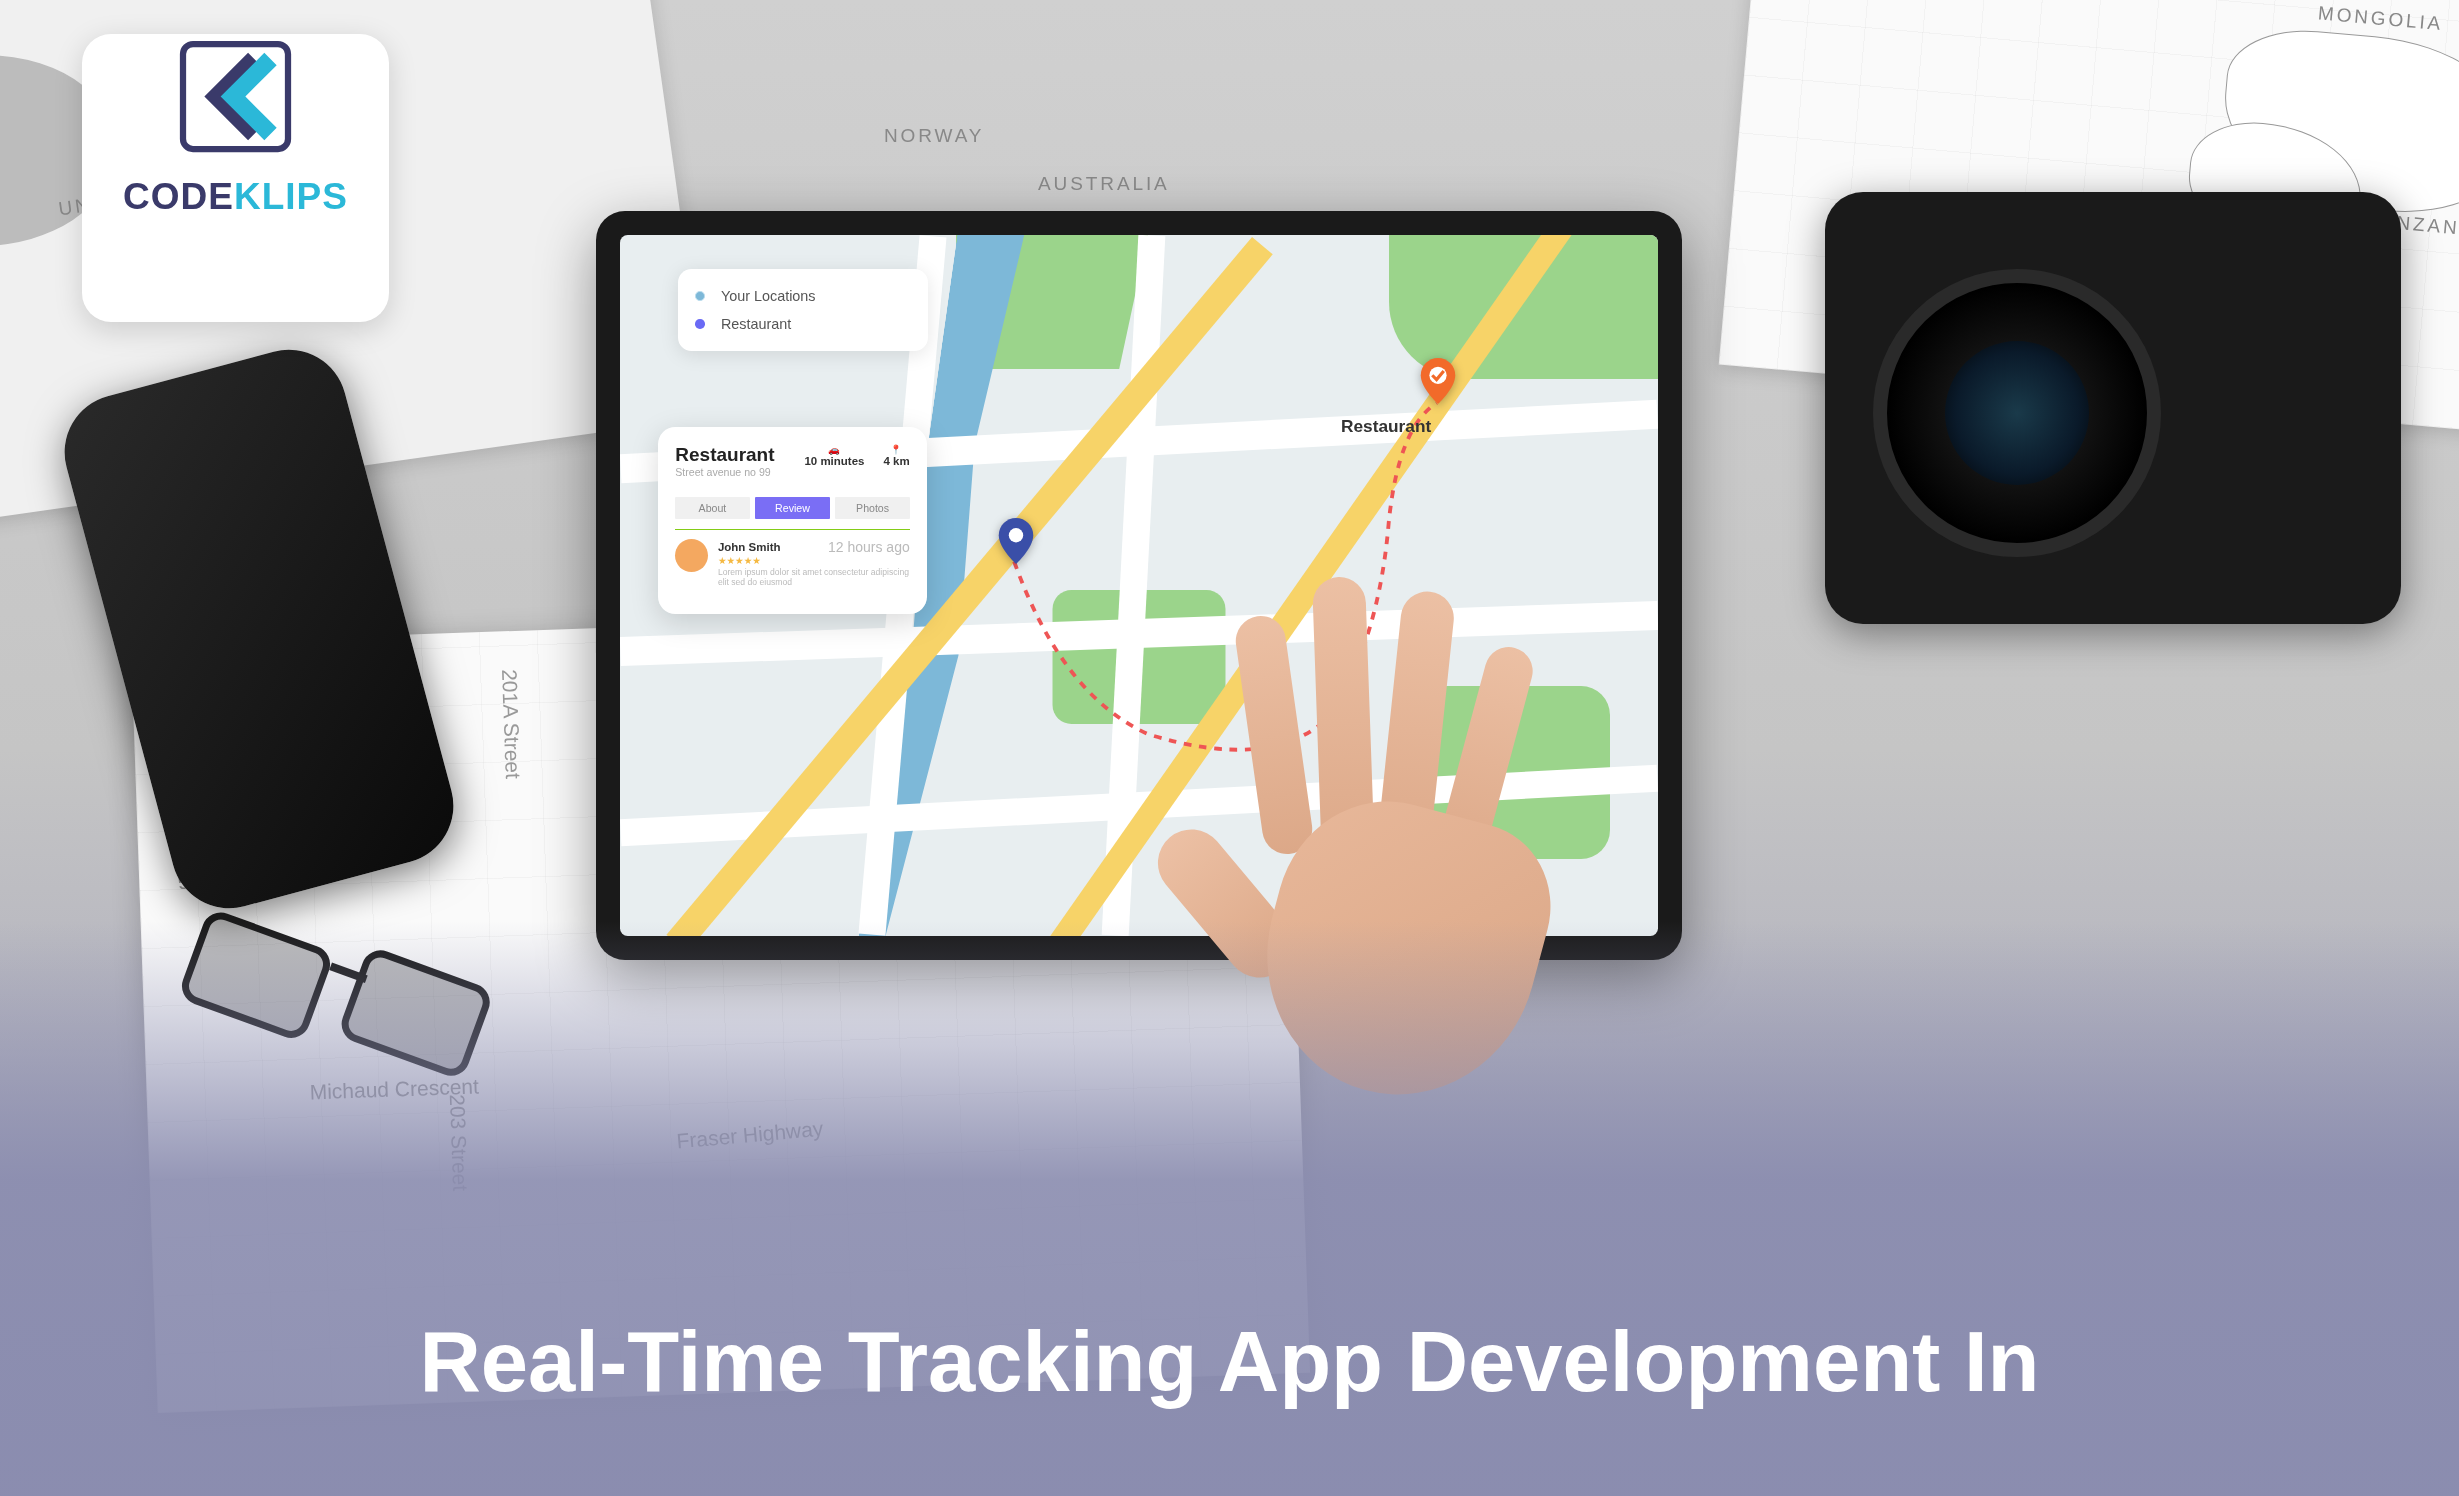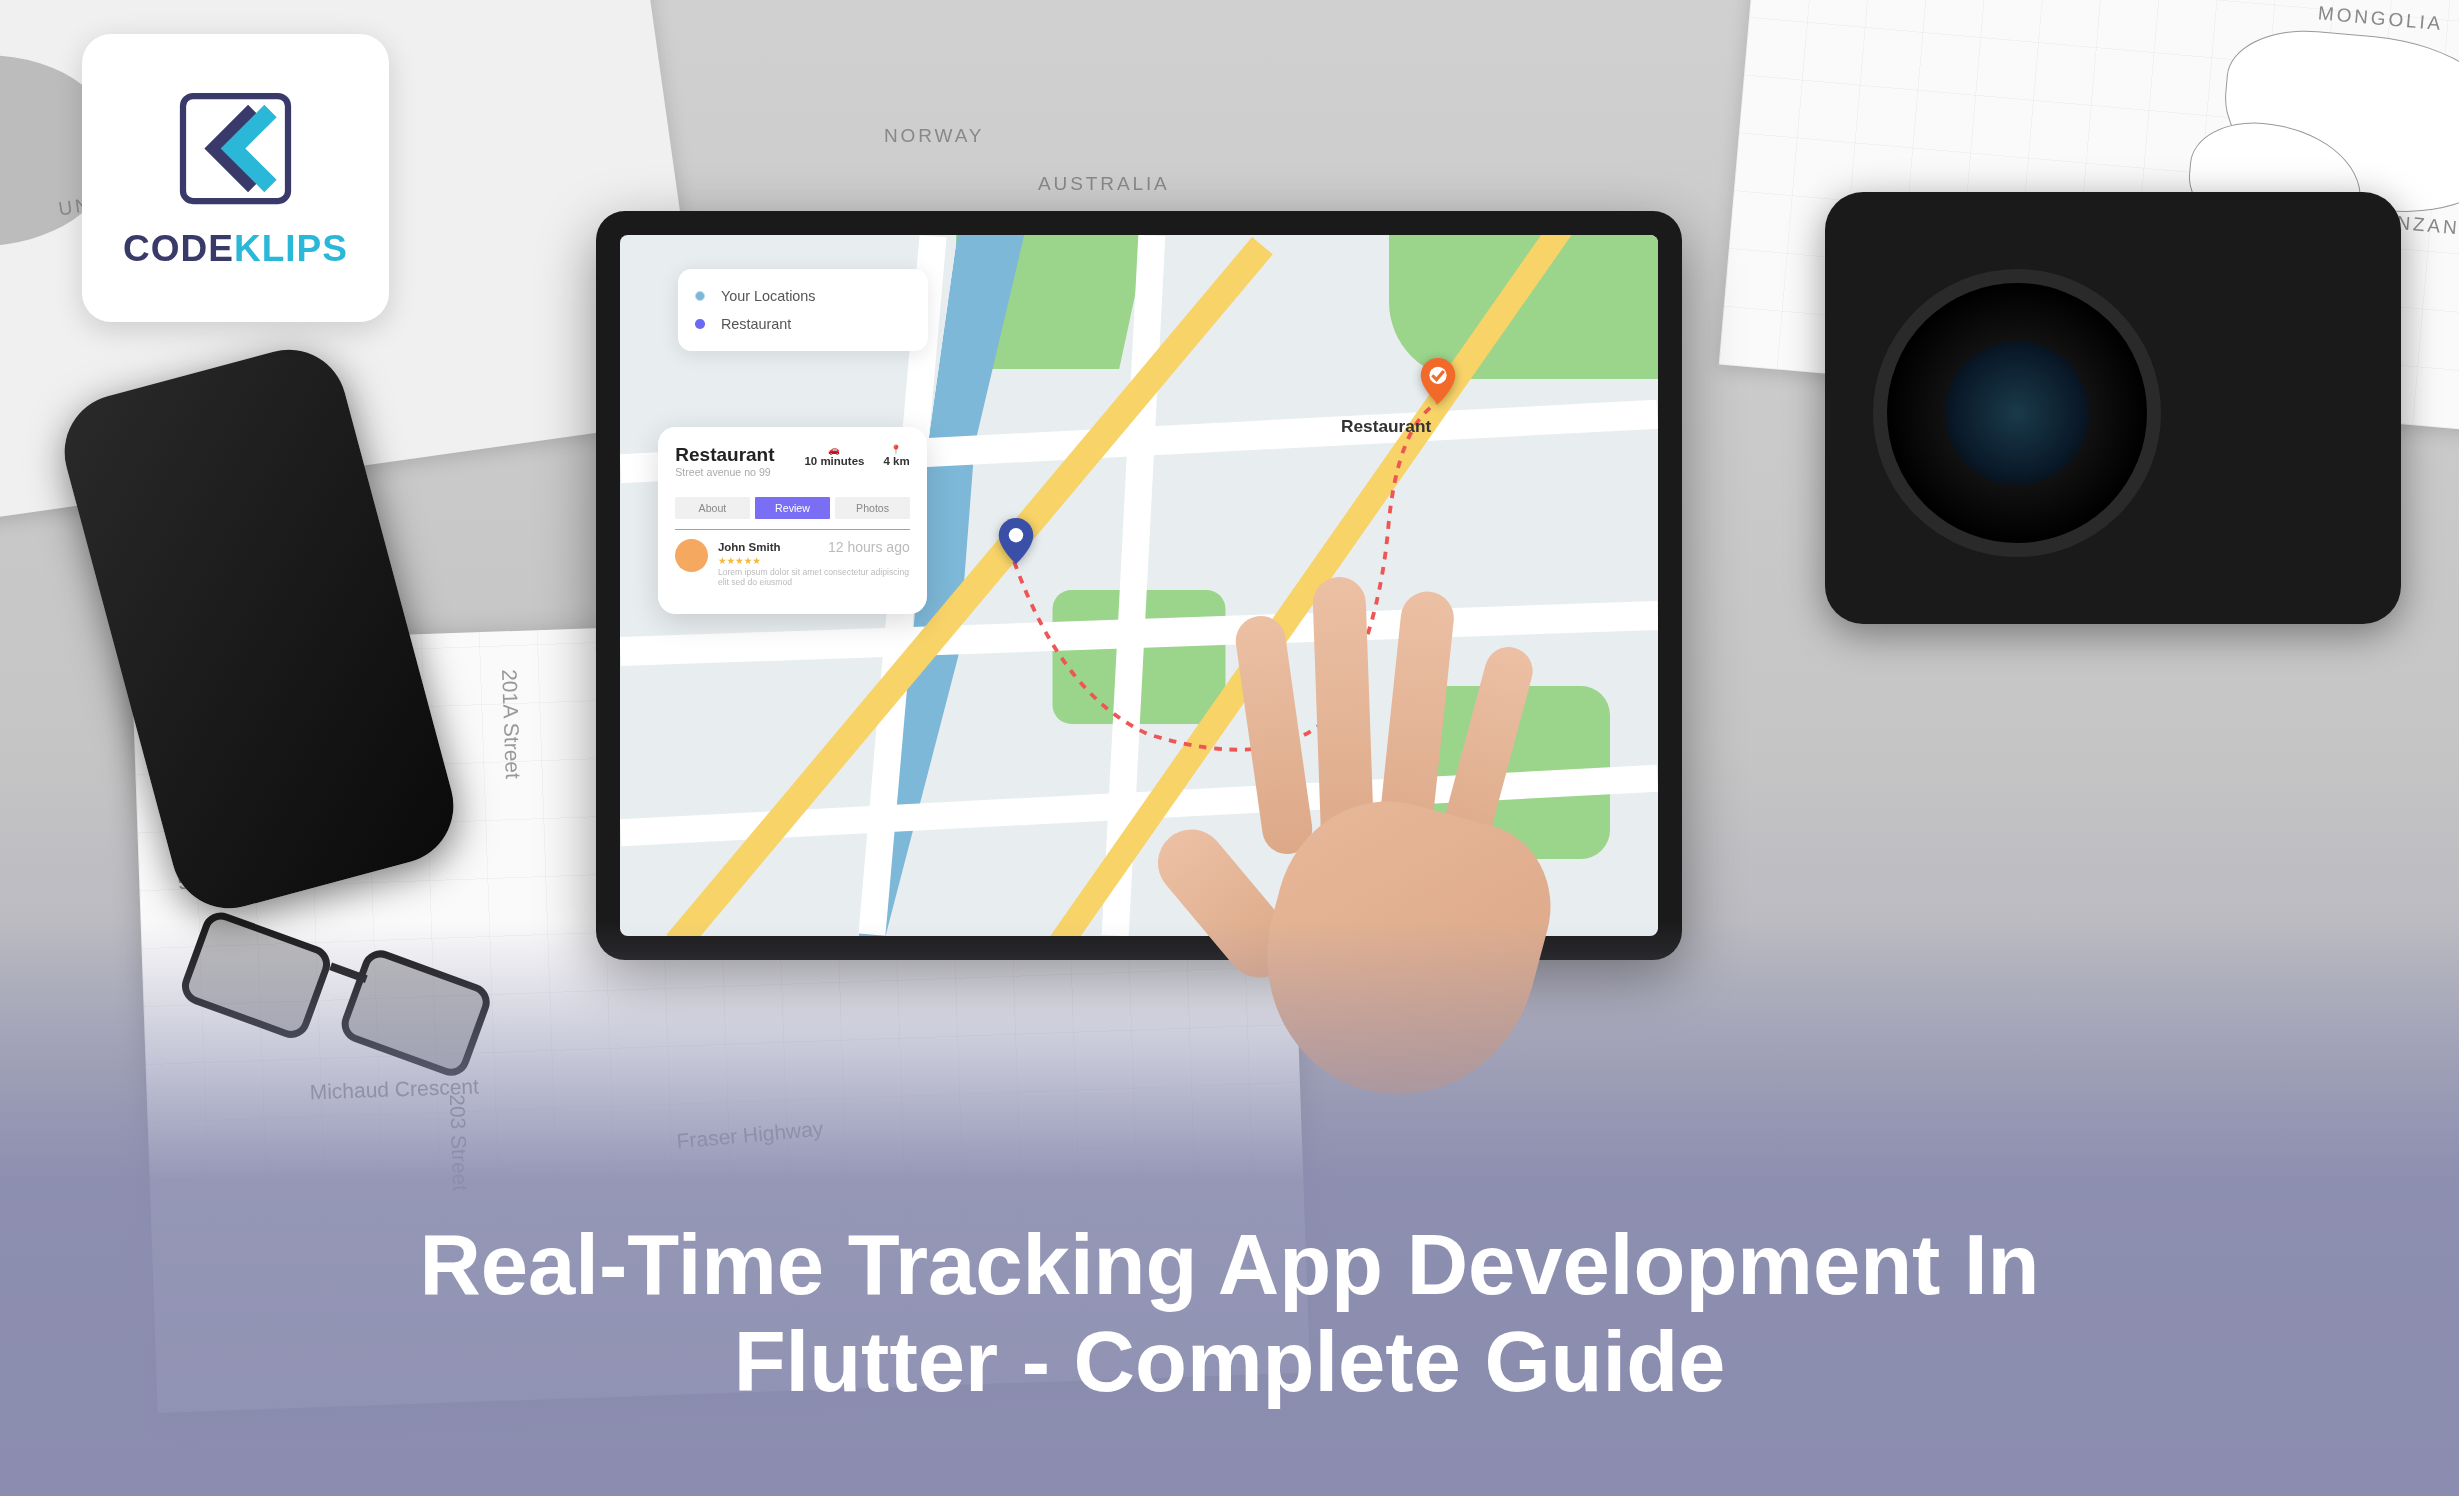--- a/index.html
+++ b/index.html
@@ -306,21 +306,20 @@
     
     .logo-badge {
       position: absolute;
       left: 82px; top: 34px;
       width: 307px; height: 288px;
       background: #fff;
       border-radius: 29px;
       display: flex;
       flex-direction: column;
       align-items: center;
-      justify-content: center;
       box-shadow: 0 7.7px 29px rgba(0,0,0,0.15);
     }
     .logo-mark {
       width: 125px; height: 125px;
       position: relative;
       margin-bottom: 17.3px;
     }
     .logo-text {
       font-size: 37px;
       font-weight: 700;
@@ -498,17 +497,16 @@
       </svg>
     </div>
     <div class="logo-text">
       <span class="c1t">CODE</span><span class="c2t">KLIPS</span>
     </div>
   </div>
 
   <div class="overlay"></div>
   <div class="hero-title">
     <span>Real-Time Tracking App Development In</span><br>
-    <span>Flutter - Complete Guide</span>
   </div>
 
 </div>
 
 
 </body></html>

